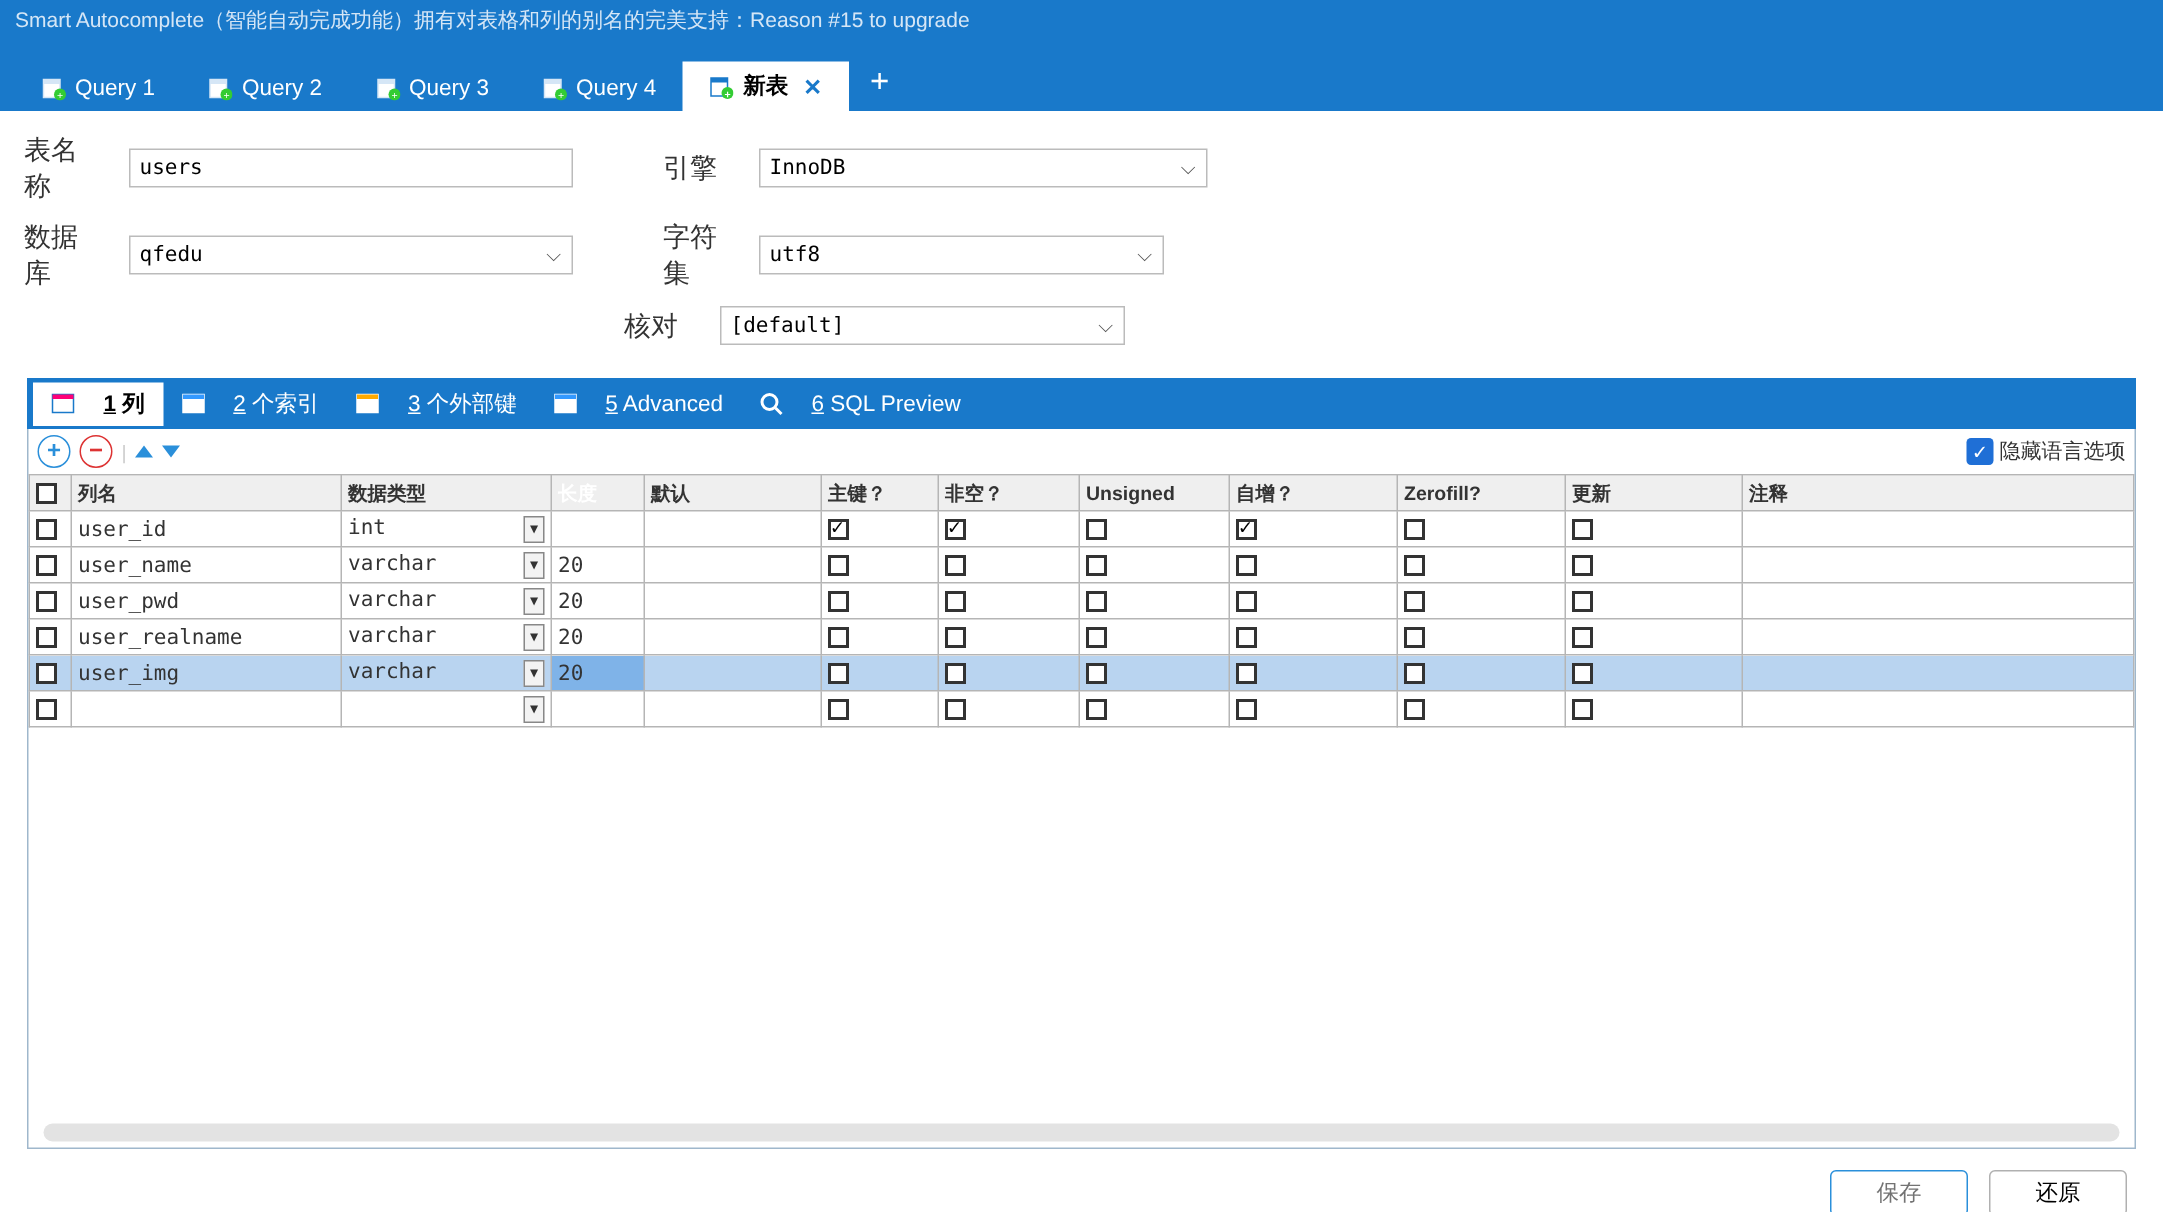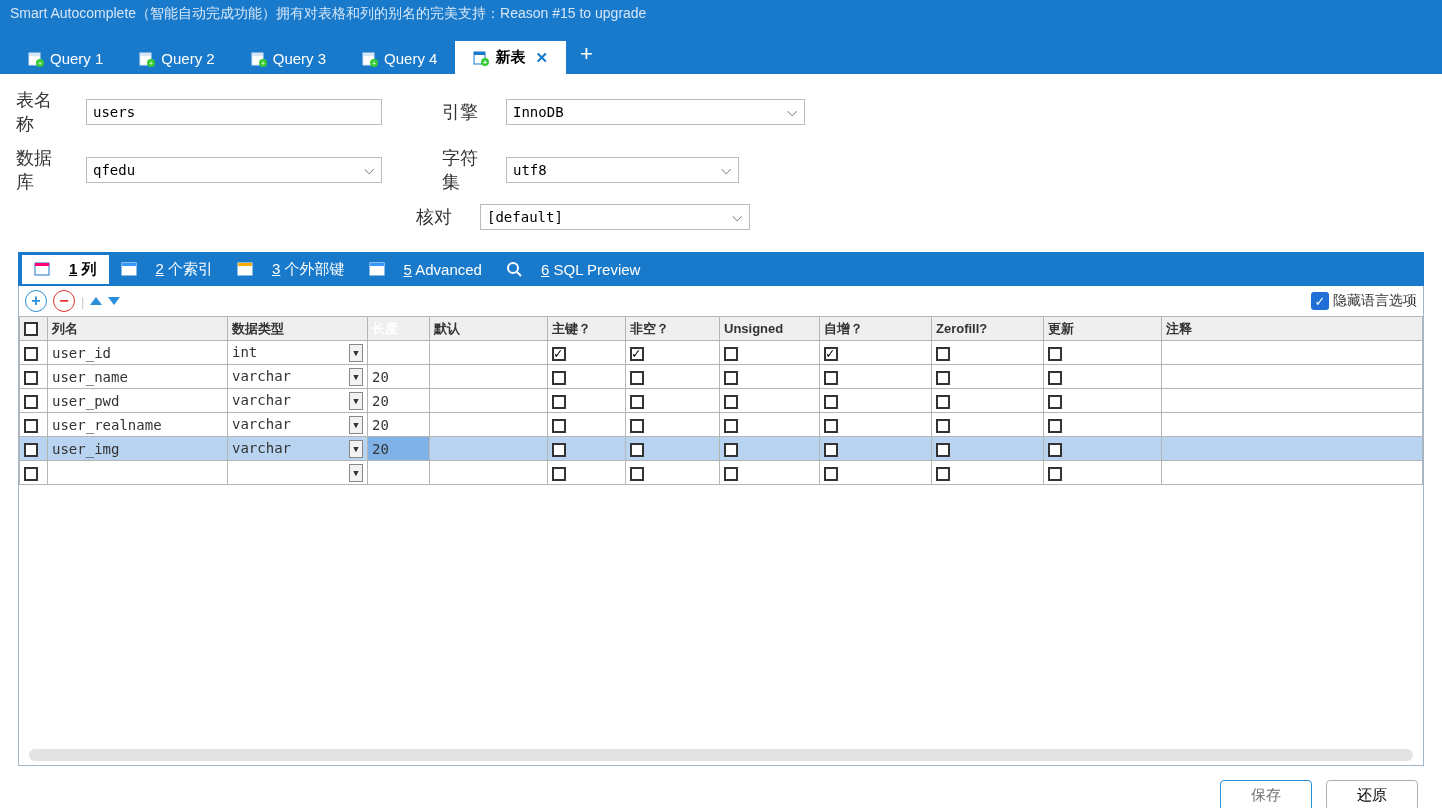--- a/index.html
+++ b/index.html
@@ -134,21 +134,21 @@
   <div class="form-row">
     <div class="lbl">数据库</div>
     <div class="sel">
         <input class="txtin" value="qfedu" style="">
         <span class="arrow">⌵</span>
       </div>
     <div style="width:20px"></div>
     <div class="pair2">
       <div class="lbl">字符集</div>
       <div class="sel">
-          <input class="txtin" style="width: 233px;" value="utf8">
+          <input class="txtin" style="width: 270px;" value="utf8">
           <span class="arrow">⌵</span>
         </div>
     </div>
   </div>
   <div class="form-row">
     <div class="lbl"></div>
       <div style="width:270px"></div>
       <div style="width:20px"></div>
     <div class="pair2">
       <div class="lbl">核对</div>

